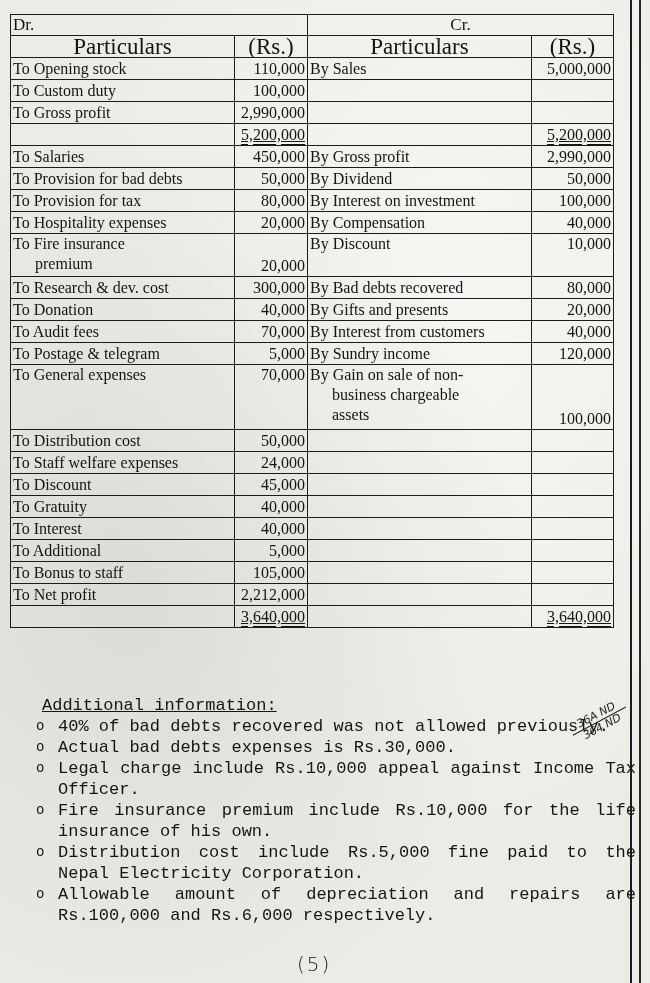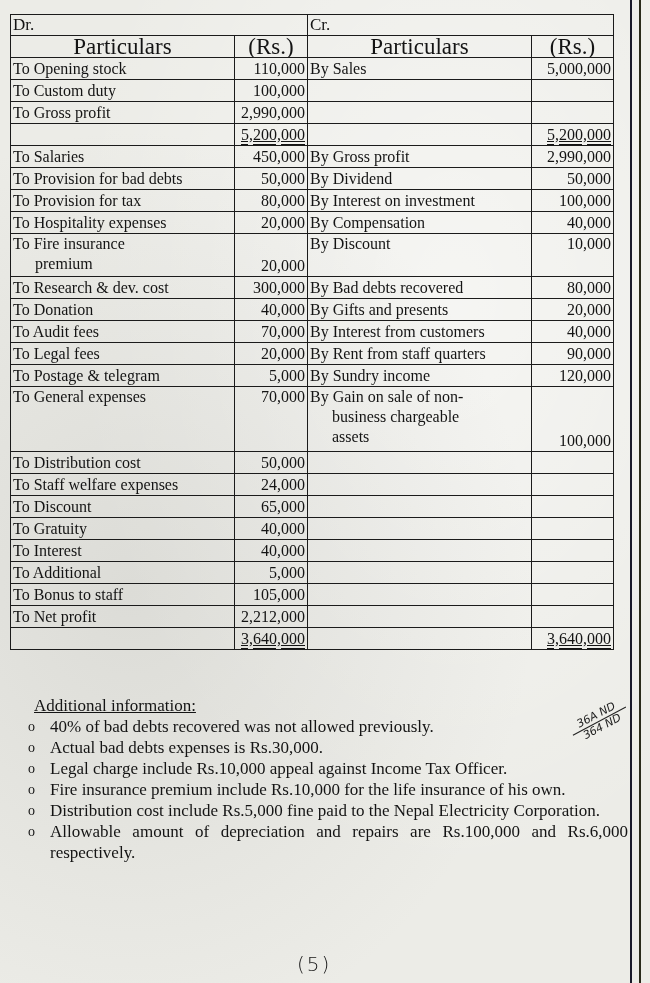--- a/index.html
+++ b/index.html
@@ -30,30 +30,30 @@
     }
     table.ledger td, table.ledger th {
       border: 1.5px solid #1b1b1b; padding: 0 2px; vertical-align: bottom;
       white-space: nowrap; overflow: hidden;
     }
     table.ledger th { font-weight: normal; text-align: center; font-size: 23px; height: 21px; }
     col.c1 { width: 224px; } col.c2 { width: 73px; } col.c3 { width: 224px; } col.c4 { width: 82px; }
     td.amt { text-align: right; }
     td.mid { border-left: 3px solid #111; }
     tr.hdr td { height: 20px; font-size: 17px; }
-    tr.hdr td.cr { text-align: left; }
+    tr.hdr td.cr { text-align: center; }
     tr.r td { height: 21px; }
     tr.tall td { height: 42px; }
     tr.tall3 td { height: 64px; }
     .dul { text-decoration: underline double; }
     .indent2 { padding-left: 22px; display: inline-block; }
 
     .notes {
-      position: absolute; left: 28px; top: 695px; width: 600px;
-      font-size: 17px; line-height: 21px;
+      position: absolute; left: 36px; top: 695px; width: 600px;
+      font-size: 17px; line-height: 21px; font-family: Liberation Mono, monospace;
     }
     .notes .heading { text-decoration: underline; margin-left: 6px; }
     .notes ul { list-style: none; margin: 0; padding: 0; }
     .notes li { position: relative; padding-left: 22px; margin: 0; }
     .notes li .bullet {
       position: absolute; left: 0; top: 0; font-size: 14px;
     }
     .notes li span.txt { display: block; text-align: justify; }
 
     .handwritten {
@@ -164,26 +164,20 @@
     <td class="mid">By Gifts and presents</td>
     <td class="amt">20,000</td>
   </tr>
   <tr class="r">
     <td>To Audit fees</td>
     <td class="amt">70,000</td>
     <td class="mid">By Interest from customers</td>
     <td class="amt">40,000</td>
   </tr>
   <tr class="r">
-    <td>To Legal fees</td>
-    <td class="amt">20,000</td>
-    <td class="mid">By Rent from staff quarters</td>
-    <td class="amt">90,000</td>
-  </tr>
-  <tr class="r">
     <td>To Postage &amp; telegram</td>
     <td class="amt">5,000</td>
     <td class="mid">By Sundry income</td>
     <td class="amt">120,000</td>
   </tr>
   <tr class="tall3">
     <td style="vertical-align: top;">To General expenses</td>
     <td class="amt" style="vertical-align: top;">70,000</td>
     <td class="mid" style="vertical-align: top; margin-left: 8px;">
       <div>By Gain on sale of non-</div>
@@ -199,21 +193,21 @@
     <td class="amt"></td>
   </tr>
   <tr class="r">
     <td>To Staff welfare expenses</td>
     <td class="amt">24,000</td>
     <td class="mid"></td>
     <td class="amt"></td>
   </tr>
   <tr class="r">
     <td>To Discount</td>
-    <td class="amt">65,000</td>
+    <td class="amt">45,000</td>
     <td class="mid"></td>
     <td class="amt"></td>
   </tr>
   <tr class="r">
     <td>To Gratuity</td>
     <td class="amt">40,000</td>
     <td class="mid"></td>
     <td class="amt"></td>
   </tr>
   <tr class="r">

